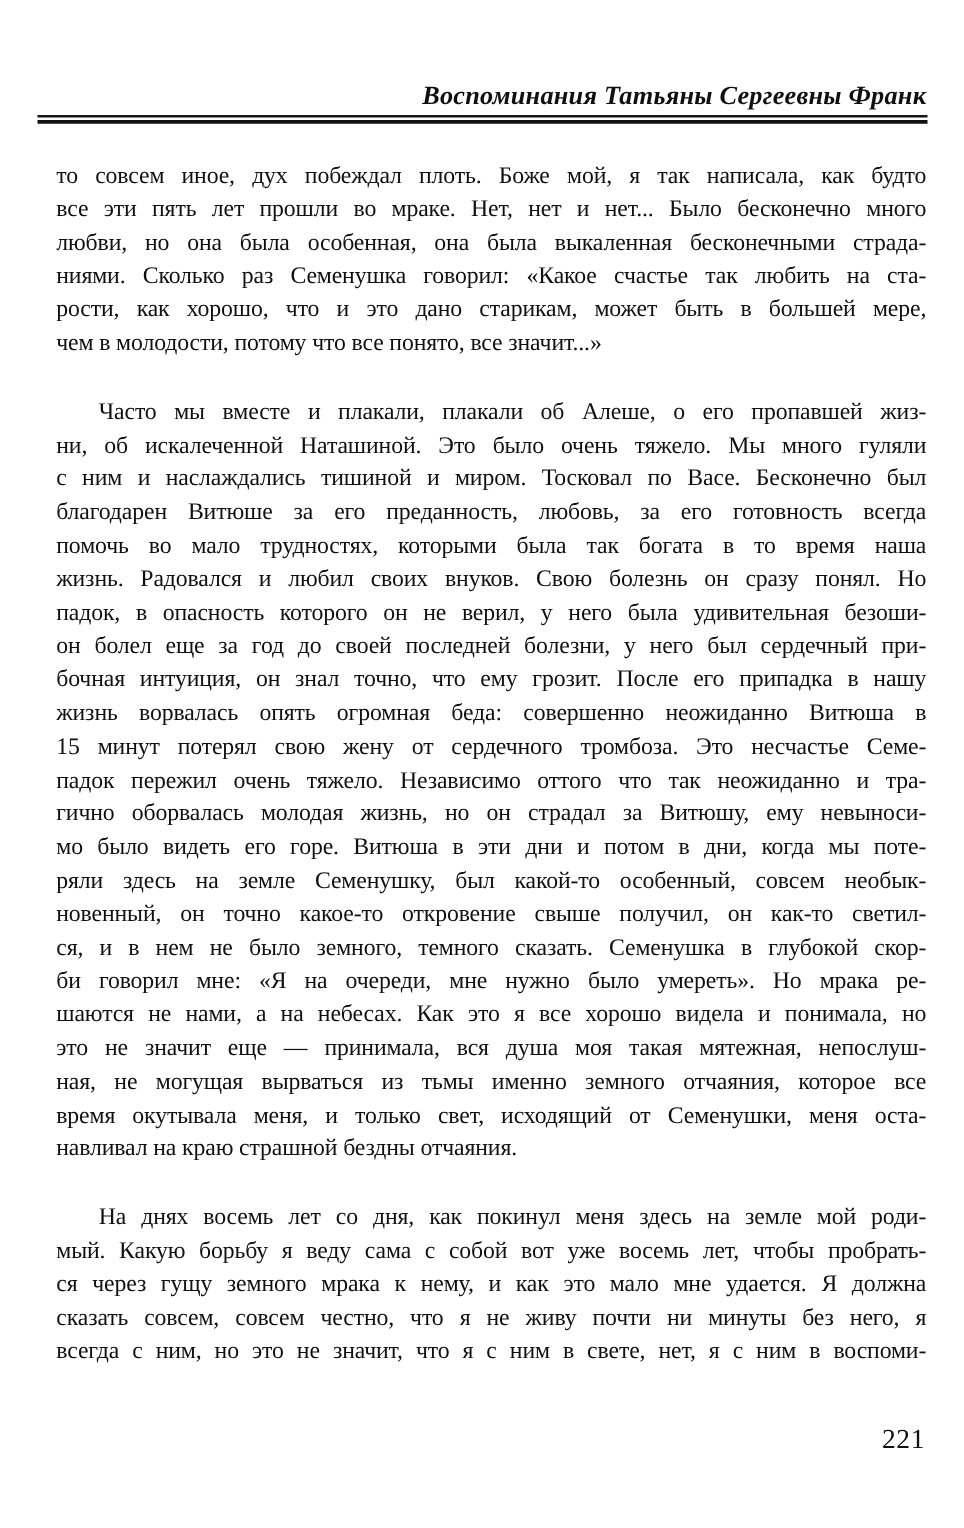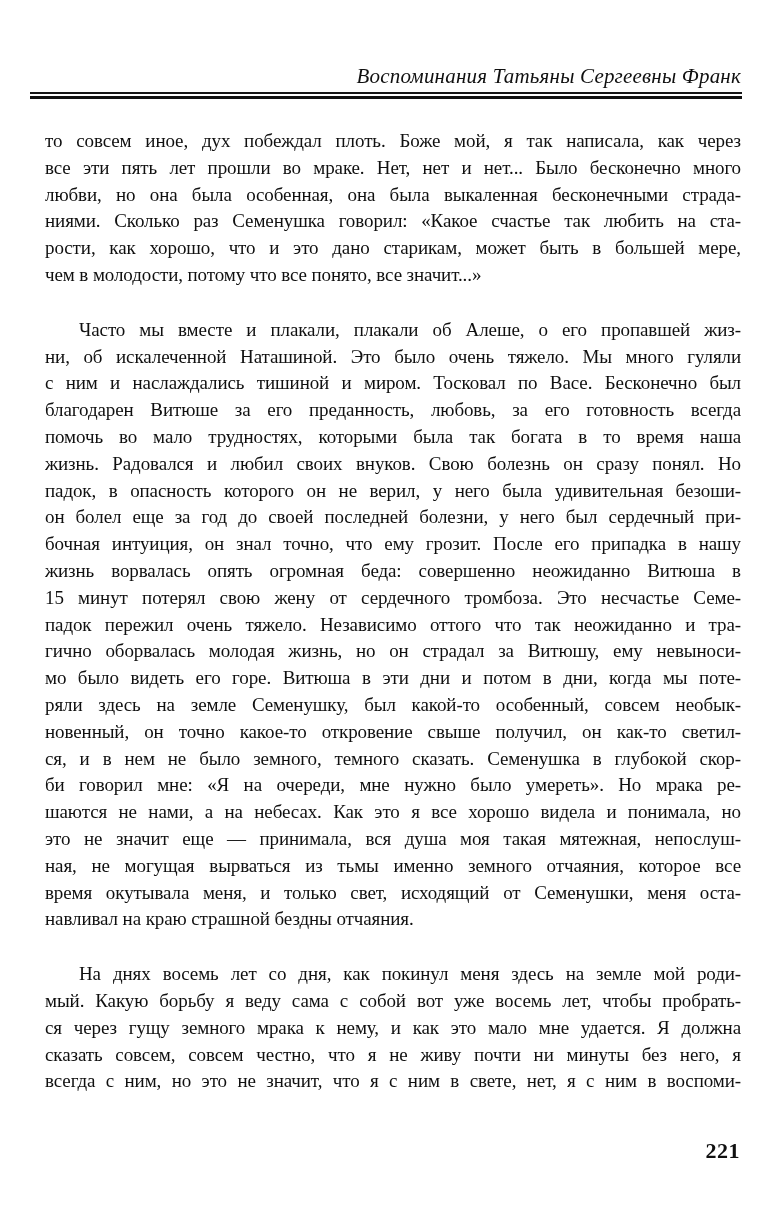--- a/index.html
+++ b/index.html
@@ -17,21 +17,21 @@
     inset: 0;
     background: #ffffff;
   }
   .running-head {
     position: absolute;
     top: 64px;
     left: 30px;
     right: 30px;
     text-align: right;
     font-style: italic;
-    font-weight: normal;
+    font-weight: bold;
     font-size: 21px;
     letter-spacing: 0.2px;
     white-space: nowrap;
   }
   .head-rule {
     position: absolute;
     top: 92px;
     left: 30px;
     right: 29px;
   }
@@ -62,39 +62,39 @@
     overflow: hidden;
     white-space: normal;
   }
   .line.indent { text-indent: 34px; }
   .line.last { text-align-last: left; }
   .page-number {
     position: absolute;
     top: 1138px;
     right: 31px;
     font-size: 22px;
-    font-weight: 700;
+    font-weight: 400;
     letter-spacing: 0.5px;
   }
 </style>
 </head>
 <body>
 
 <div class="page">
 
   <div class="running-head">Воспоминания Татьяны Сергеевны Франк</div>
 
   <div class="head-rule">
     <div class="rule-thin"></div>
     <div class="rule-thick"></div>
   </div>
 
   <div class="body-text">
       <div class="paragraph">
-        <div class="line">то совсем иное, дух побеждал плоть. Боже мой, я так написала, как через</div>
+        <div class="line">то совсем иное, дух побеждал плоть. Боже мой, я так написала, как будто</div>
         <div class="line">все эти пять лет прошли во мраке. Нет, нет и нет... Было бесконечно много</div>
         <div class="line">любви, но она была особенная, она была выкаленная бесконечными страда-</div>
         <div class="line">ниями. Сколько раз Семенушка говорил: «Какое счастье так любить на ста-</div>
         <div class="line">рости, как хорошо, что и это дано старикам, может быть в большей мере,</div>
         <div class="line last">чем в молодости, потому что все понято, все значит...»</div>
       </div>
       <div class="paragraph">
         <div class="line indent">Часто мы вместе и плакали, плакали об Алеше, о его пропавшей жиз-</div>
         <div class="line">ни, об искалеченной Наташиной. Это было очень тяжело. Мы много гуляли</div>
         <div class="line">с ним и наслаждались тишиной и миром. Тосковал по Васе. Бесконечно был</div>

